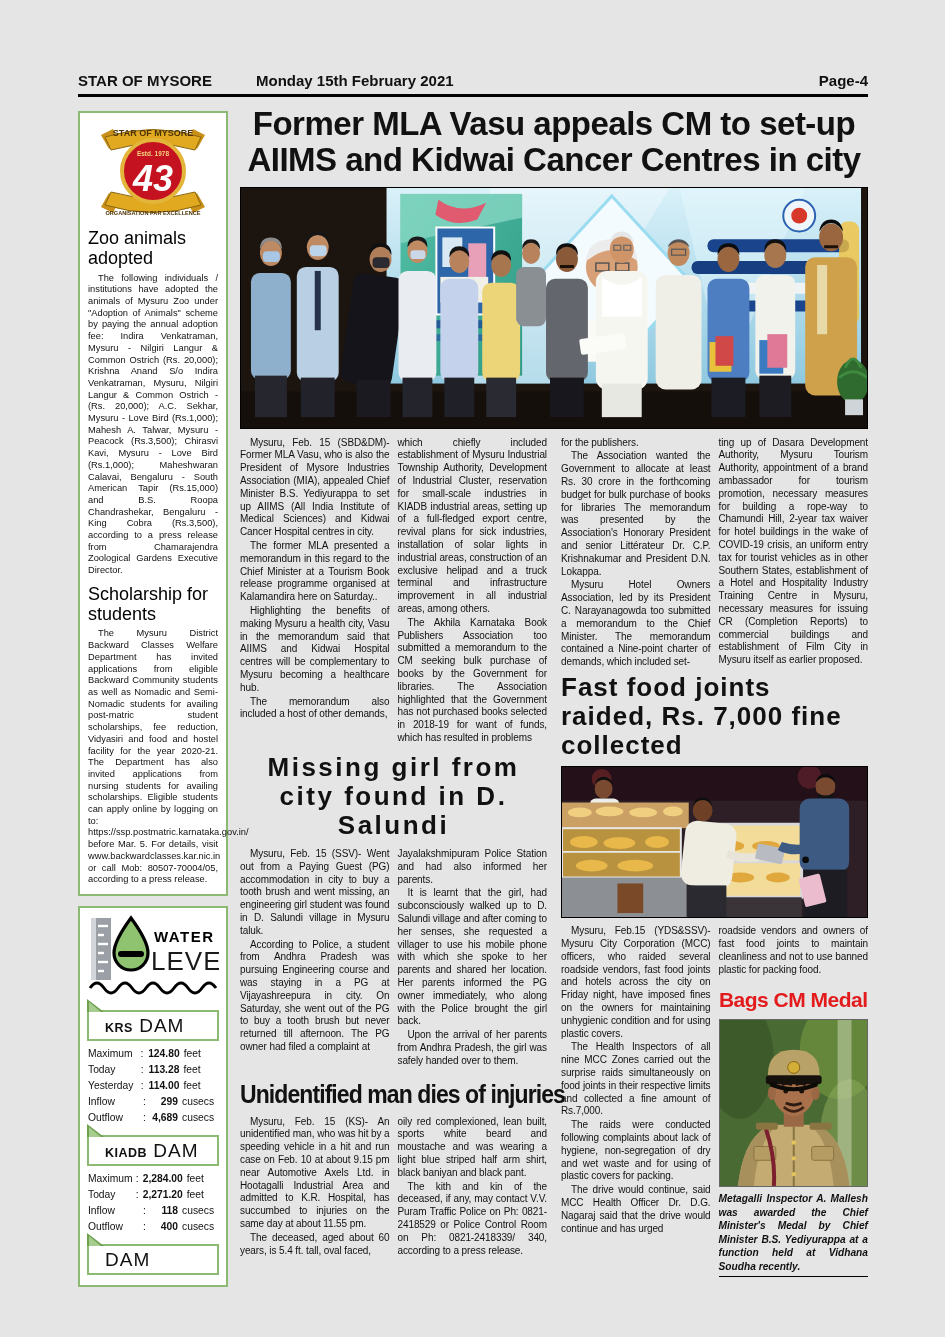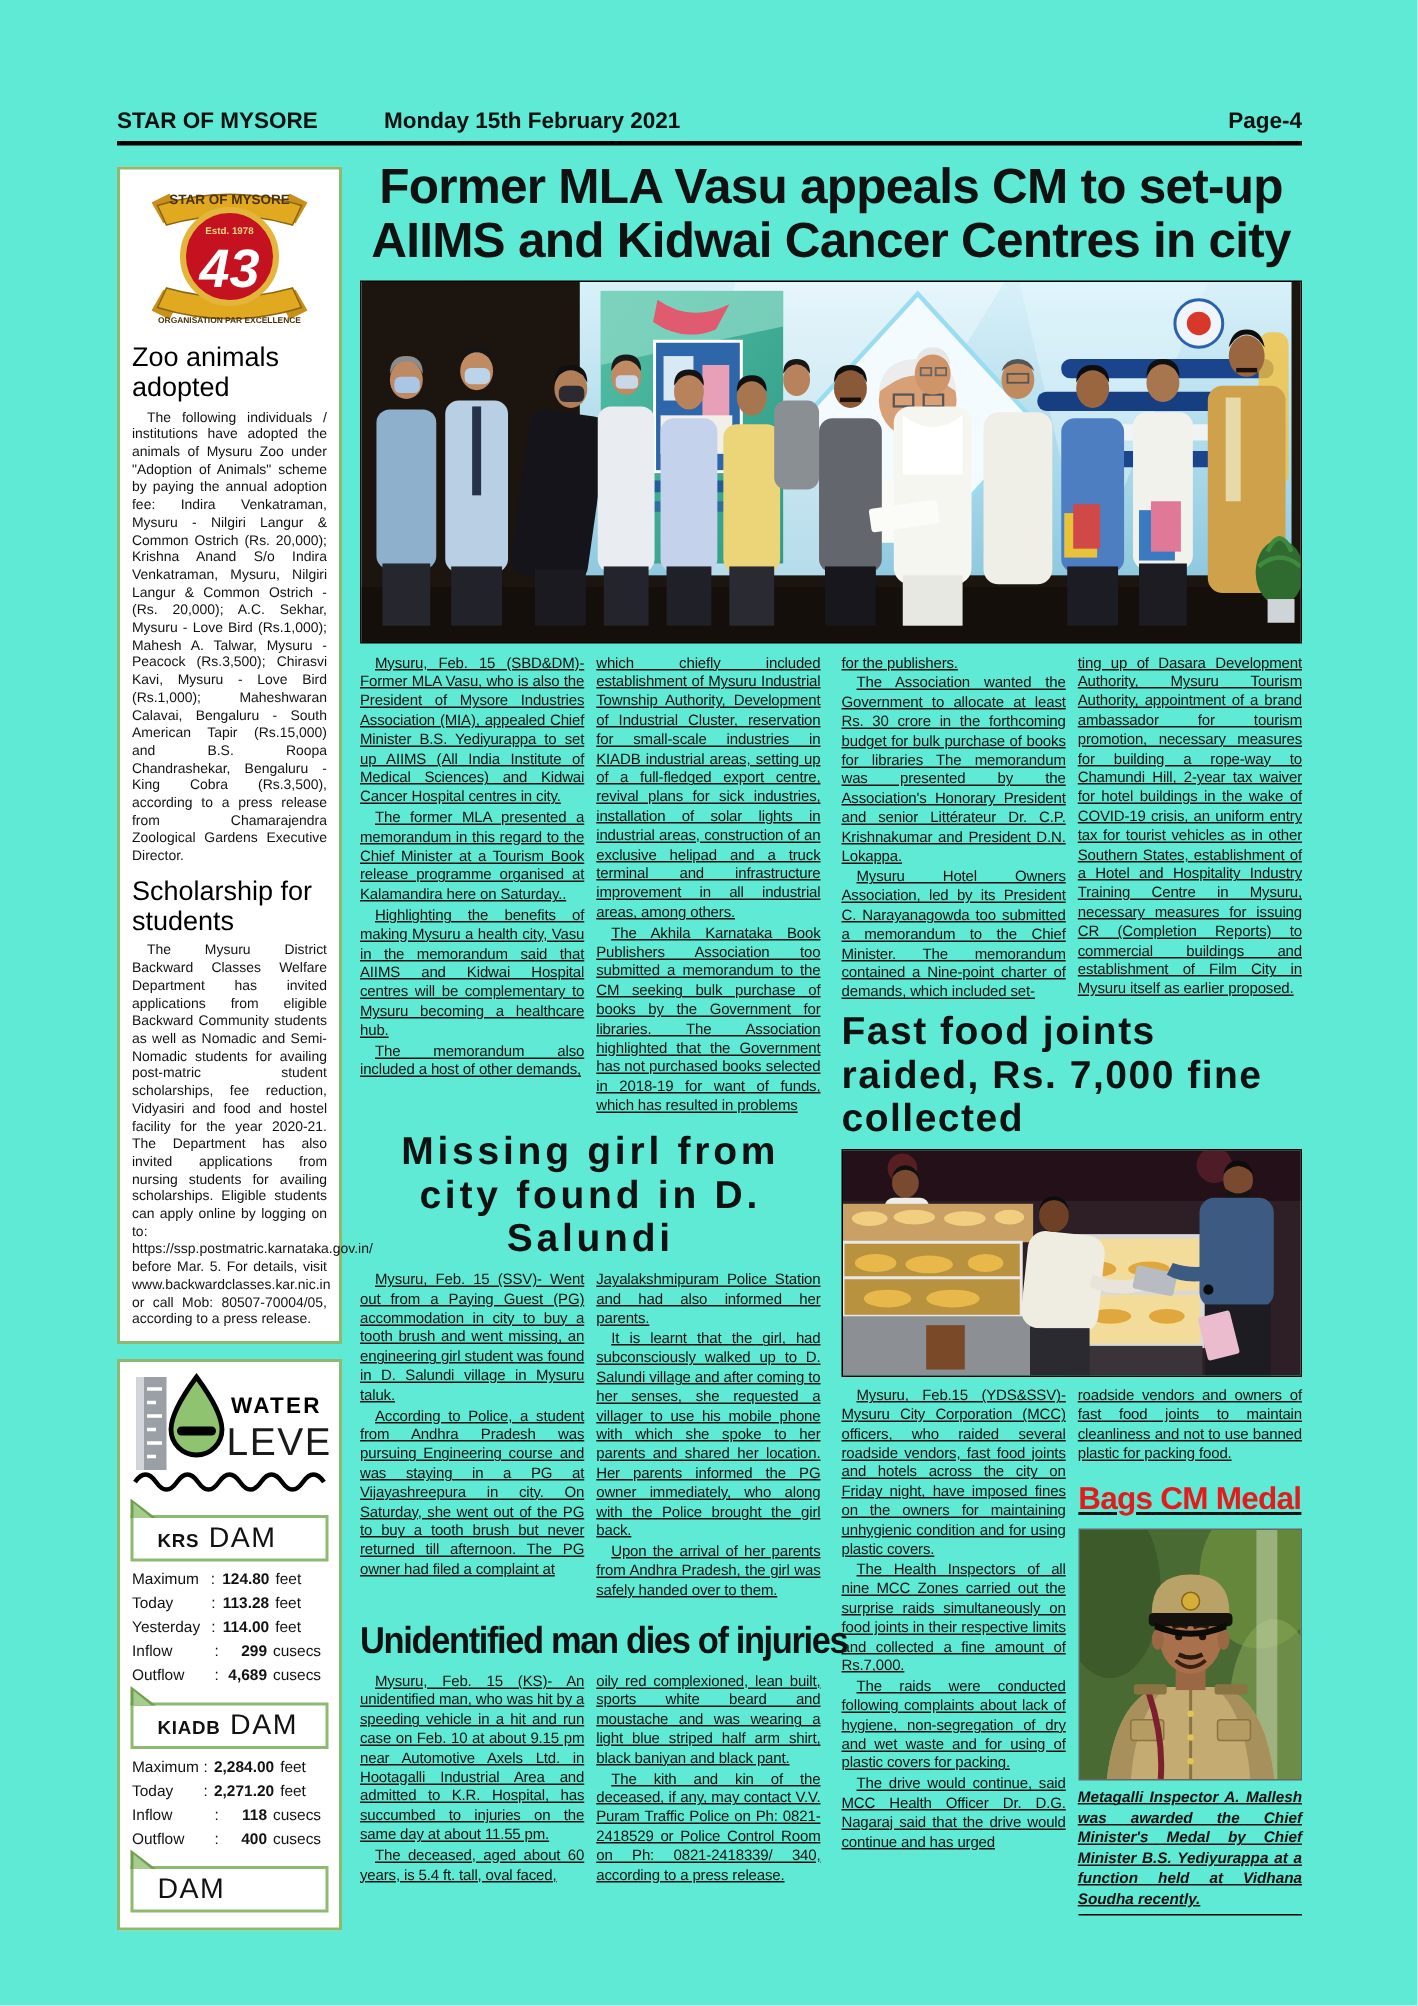--- a/index.html
+++ b/index.html
@@ -1,17 +1,17 @@
 <!DOCTYPE html>
 <html><head>
 <meta charset="utf-8">
 <style>
   html,body{margin:0;padding:0;background:#ffffff;}
   body{width:945px;height:1337px;font-family:"Liberation Sans",sans-serif;color:#111;}
-  .page{position:relative;width:945px;height:1337px;overflow:hidden;background:#5eead4;}
+  .page{position:relative;width:945px;height:1337px;overflow:hidden;background:#e5e5e5;}
 
   
   .masthead-row{position:absolute;left:78px;right:77px;top:72px;height:20px;font-weight:bold;font-size:15px;}
   .masthead{position:absolute;left:0;top:0;}
   .issue-date{position:absolute;left:178px;top:0;}
   .page-number{position:absolute;right:0;top:0;}
   .rule{position:absolute;left:78px;right:77px;top:94px;height:3px;background:#000;}
 
   .content{position:absolute;top:106px;left:78px;right:77px;display:flex;gap:12px;}
 
@@ -43,21 +43,21 @@
   .dam-row .val{flex:1;text-align:right;font-weight:bold;padding-right:4px;}
   .dam-row .unit{width:36px;}
 
   
   .main{flex:1;min-width:0;}
   .lead-headline{font-size:33px;line-height:1.1;text-align:center;font-weight:bold;margin:0 0 8px;letter-spacing:-.5px;}
   figure{margin:0;}
   .lead-photo svg{display:block;width:100%;height:242px;border:1px solid #000;box-sizing:border-box;}
   .lower{display:flex;gap:14px;margin-top:7px;}
   .half{width:calc(50% - 7px);min-width:0;}
-  .cols2{display:flex;gap:8px;text-decoration:underline;}
+  .cols2{display:flex;gap:8px;}
   .col{flex:1;min-width:0;}
   .col .para, .lower .para{font-size:10px;line-height:1.28;letter-spacing:-.1px;}
   .section-headline{font-size:26px;font-weight:bold;text-align:center;letter-spacing:2.5px;line-height:1.12;margin:8px 0 7px;}
   .ff-headline{font-size:26px;font-weight:bold;text-align:left;letter-spacing:1px;line-height:1.12;margin:4px 0 6px;}
   .condensed-headline{font-size:25px;font-weight:bold;letter-spacing:-1px;white-space:nowrap;transform:scaleX(.92);transform-origin:0 50%;margin:12px 0 6px;}
   .ff-photo svg{display:block;width:100%;height:152px;border:1px solid #000;box-sizing:border-box;margin-bottom:6px;}
   .red-headline{color:#e31b1c;font-size:21px;font-weight:bold;text-align:center;letter-spacing:-.5px;margin:12px 0 7px;white-space:nowrap;}
   .medal-photo svg{display:block;width:100%;height:168px;border:1px solid #666;box-sizing:border-box;}
   .caption{font-size:10.2px;font-weight:bold;font-style:italic;line-height:1.32;text-align:justify;border-bottom:1.5px solid #000;padding-bottom:3px;margin-top:5px;}
 </style>

